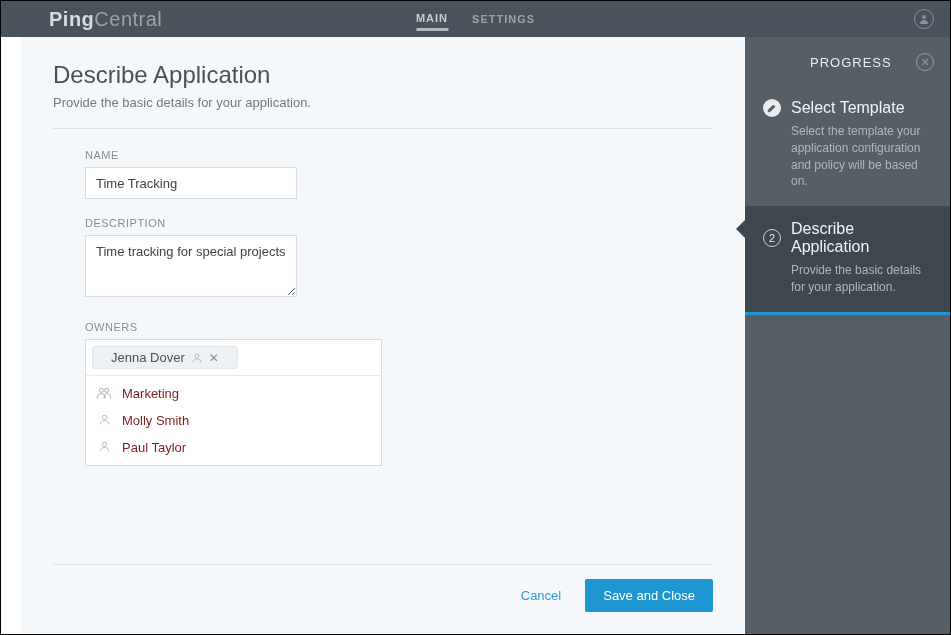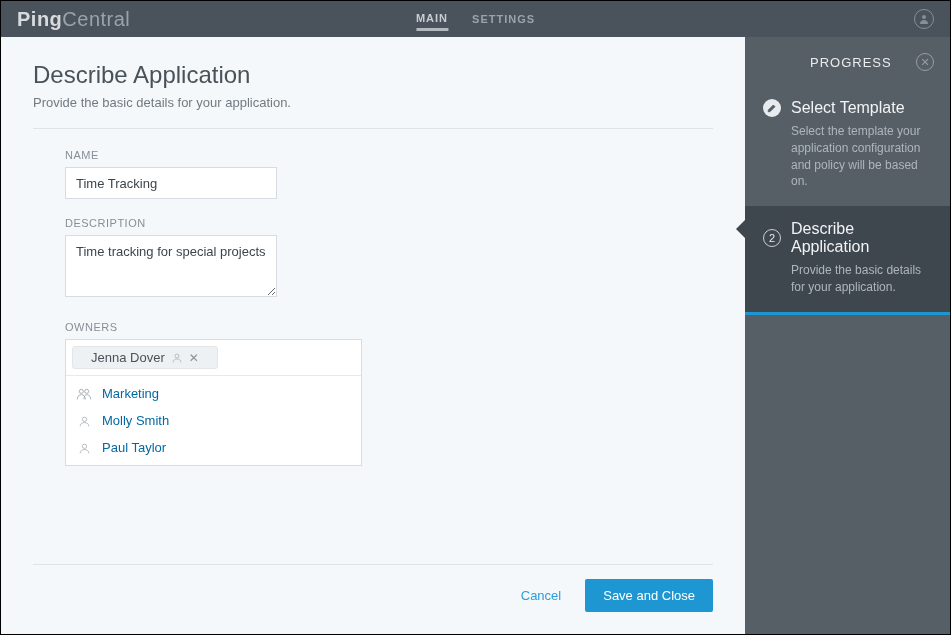--- a/index.html
+++ b/index.html
@@ -26,20 +26,21 @@
     .logo {
       display: flex;
       align-items: baseline;
       gap: 0;
     }
     .logo-ping {
       color: #d7dbde;
       font-size: 20px;
       font-weight: 600;
       letter-spacing: 0.5px;
+      margin-left: 32px;
     }
     .logo-central {
       color: #9aa3aa;
       font-size: 20px;
       font-weight: 300;
       letter-spacing: 0.5px;
     }
     .nav-tabs {
       position: absolute;
       left: 50%;
@@ -73,20 +74,21 @@
       cursor: pointer;
     }
     .user-circle svg {
       width: 12px;
       height: 12px;
       fill: #868f97;
     }
     .content-area {
       display: flex;
       height: calc(100% - 36px);
+      margin-left: 20px;
     }
     .main-panel {
       flex: 1;
       background: #f5f8fa;
       padding: 24px 32px;
       display: flex;
       flex-direction: column;
       position: relative;
     }
     .page-title {
@@ -166,25 +168,25 @@
       color: #868f97;
       cursor: pointer;
       font-size: 12px;
       line-height: 1;
     }
     .owners-dropdown {
       padding: 4px 0;
     }
     .dropdown-item {
       display: flex;
-      align-items: flex-end;
+      align-items: flex-start;
       gap: 10px;
       padding: 6px 10px;
       font-size: 13px;
-      color: #0369a1;
+      color: #7f1d1d;
       cursor: pointer;
     }
     .dropdown-item .icon-slot {
       width: 16px;
       display: flex;
       justify-content: center;
     }
     .person-icon, .group-icon {
       fill: none;
       stroke: #9aa3aa;

